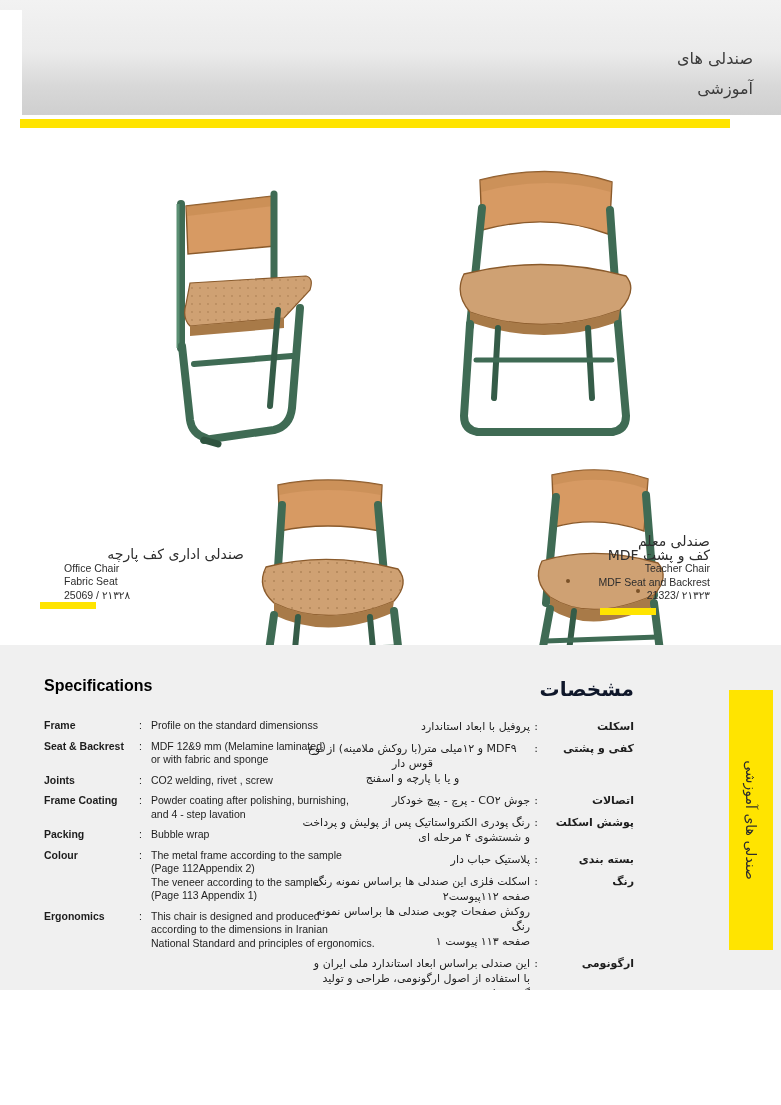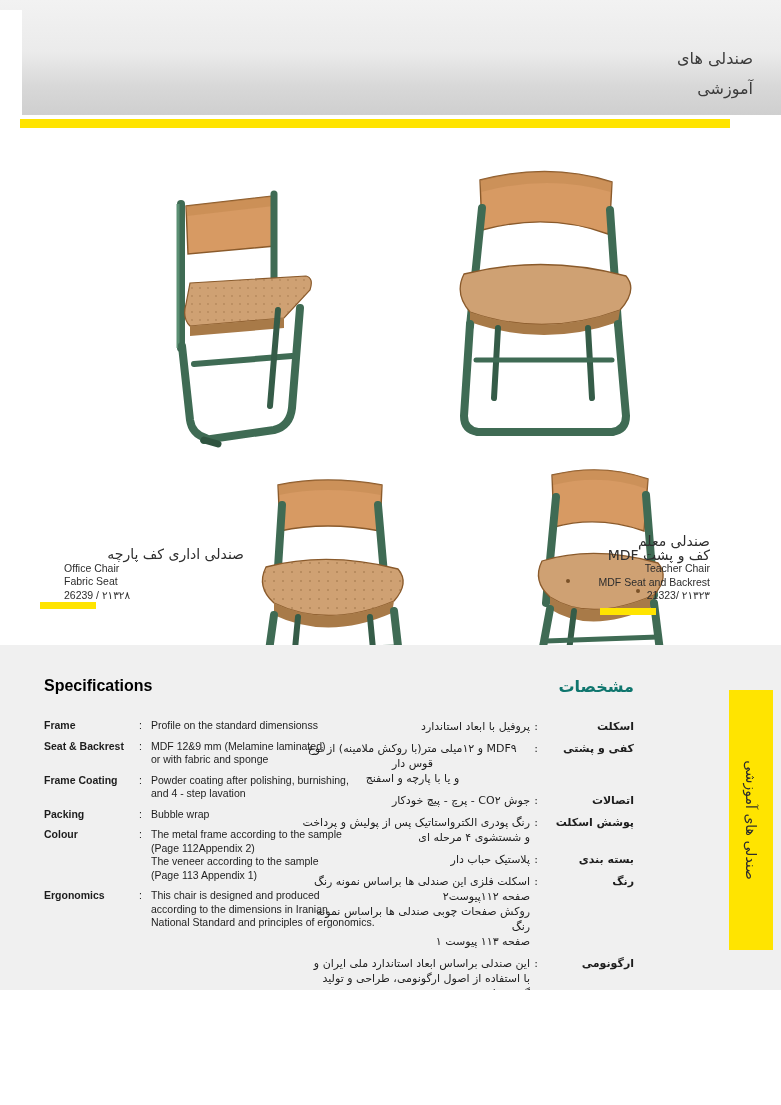--- a/index.html
+++ b/index.html
@@ -90,23 +90,23 @@
   .spec-title-en {
     position: absolute;
     left: 22px; top: 32px;
     font-size: 16px;
     font-weight: bold;
     color: #000000;
   }
   .spec-title-fa {
     position: absolute;
     right: 78px; top: 32px;
-    font-size: 16px;
+    font-size: 20px;
     font-weight: bold;
-    color: #0f766e;
+    color: #0f172a;
     direction: rtl;
     font-family: "DejaVu Sans", sans-serif;
     margin-left: 44px;
   }
 
   table.en-table {
     position: absolute;
     left: 22px; top: 74px;
     border-collapse: collapse;
     font-size: 10.5px;
@@ -255,21 +255,21 @@
       <path d="M142 266 L134 330" stroke="#355c48" stroke-width="6" fill="none" stroke-linecap="round"></path>
       <path d="M114 296 L226 292" stroke="#3f6b54" stroke-width="5" fill="none" stroke-linecap="round"></path>
       <circle cx="136" cy="236" r="2" fill="#7a5128"></circle>
       <circle cx="206" cy="246" r="2" fill="#7a5128"></circle>
     </svg>
 
     <div class="caption" style="left:64px; top:418px; width:180px; ">
       <div class="fa">صندلی اداری کف پارچه</div>
       <div class="en">Office Chair</div>
       <div class="en">Fabric Seat</div>
-      <div class="en">26239 / ۲۱۳۲۸</div>
+      <div class="en">25069 / ۲۱۳۲۸</div>
     </div>
     <div class="caption-rule" style="left:40px; top:472px;"></div>
 
     <div class="caption" style="left:530px; top:405px; width:180px; text-align:right;">
       <div class="fa">صندلی معلم</div>
       <div class="fa">کف و پشت MDF</div>
       <div class="en">Teacher Chair</div>
       <div class="en">MDF Seat and Backrest</div>
       <div class="en">21323/ ۲۱۳۲۳</div>
     </div>
@@ -288,20 +288,25 @@
             <td class="c">:</td>
             <td class="v" style="white-space:pre-line;">Profile on the standard dimensionss</td>
           </tr>
           <tr>
             <td class="k">Seat &amp; Backrest</td>
             <td class="c">:</td>
             <td class="v" style="white-space:pre-line;">MDF 12&amp;9 mm (Melamine laminated)
 or with fabric and sponge</td>
           </tr>
           <tr>
+            <td class="k">Joints</td>
+            <td class="c">:</td>
+            <td class="v" style="white-space:pre-line;">CO2 welding, rivet , screw</td>
+          </tr>
+          <tr>
             <td class="k">Frame Coating</td>
             <td class="c">:</td>
             <td class="v" style="white-space:pre-line;">Powder coating after polishing, burnishing,
 and 4 - step lavation</td>
           </tr>
           <tr>
             <td class="k">Packing</td>
             <td class="c">:</td>
             <td class="v" style="white-space:pre-line;">Bubble wrap</td>
           </tr>

